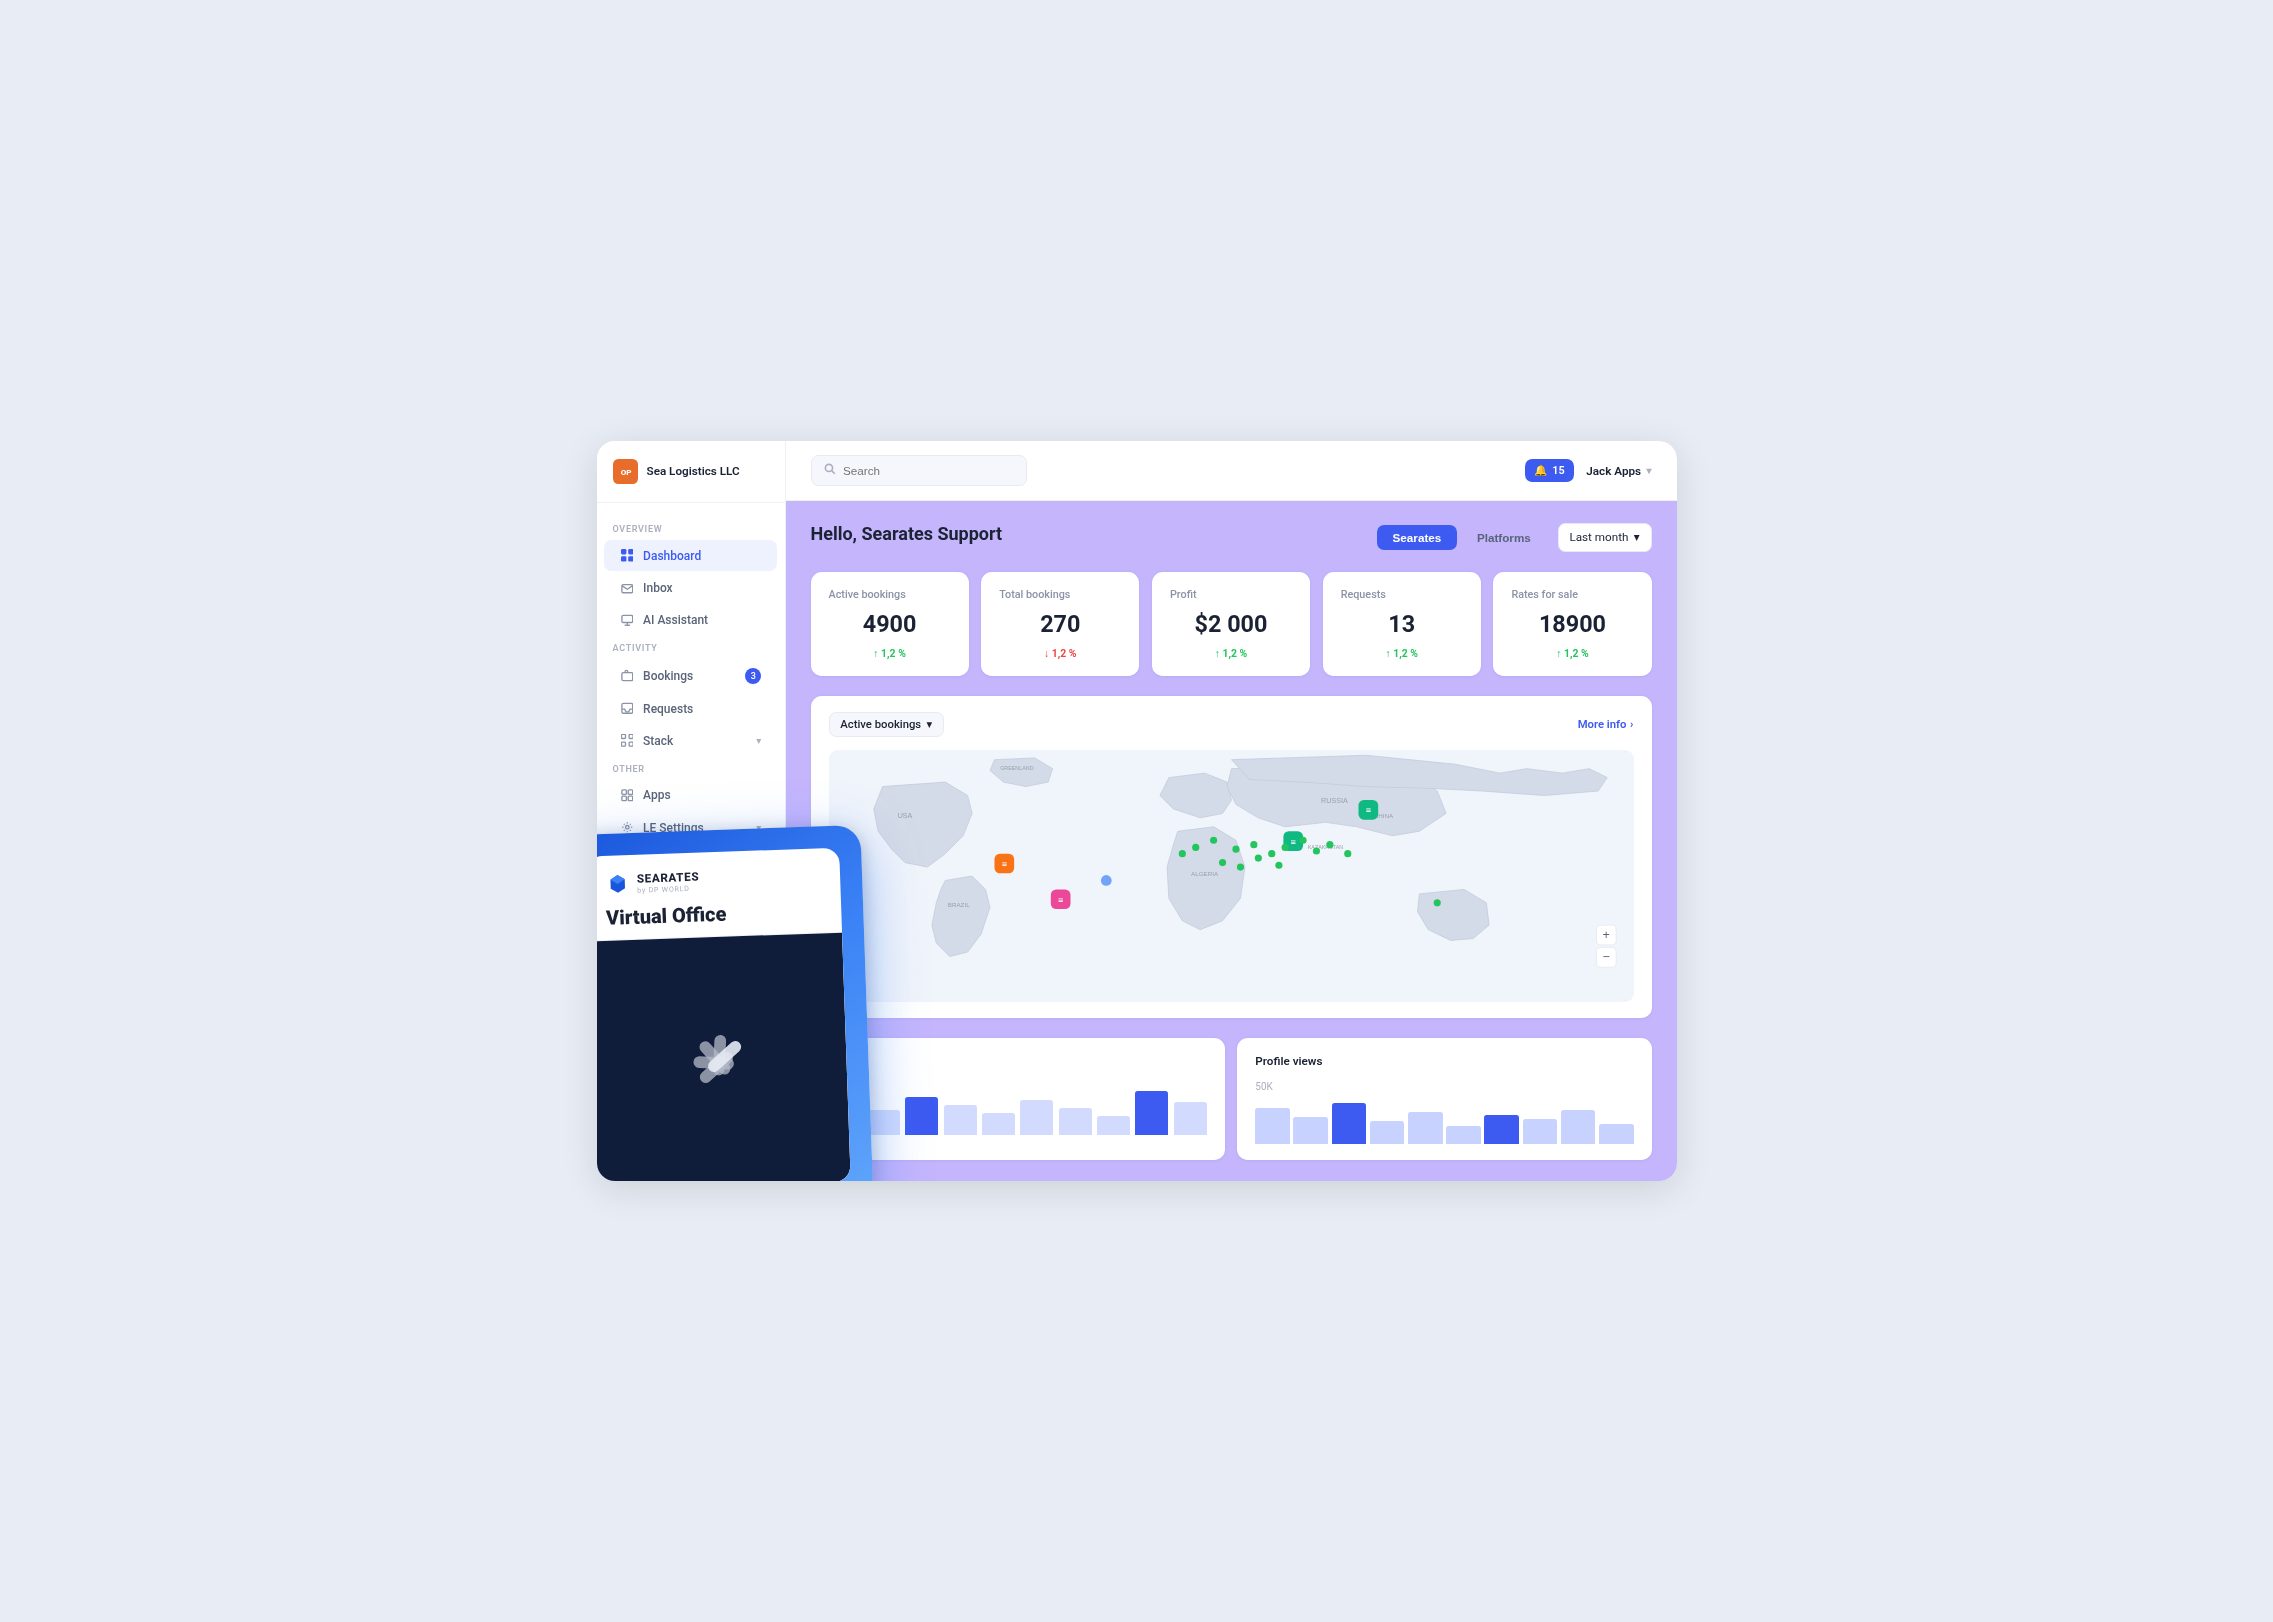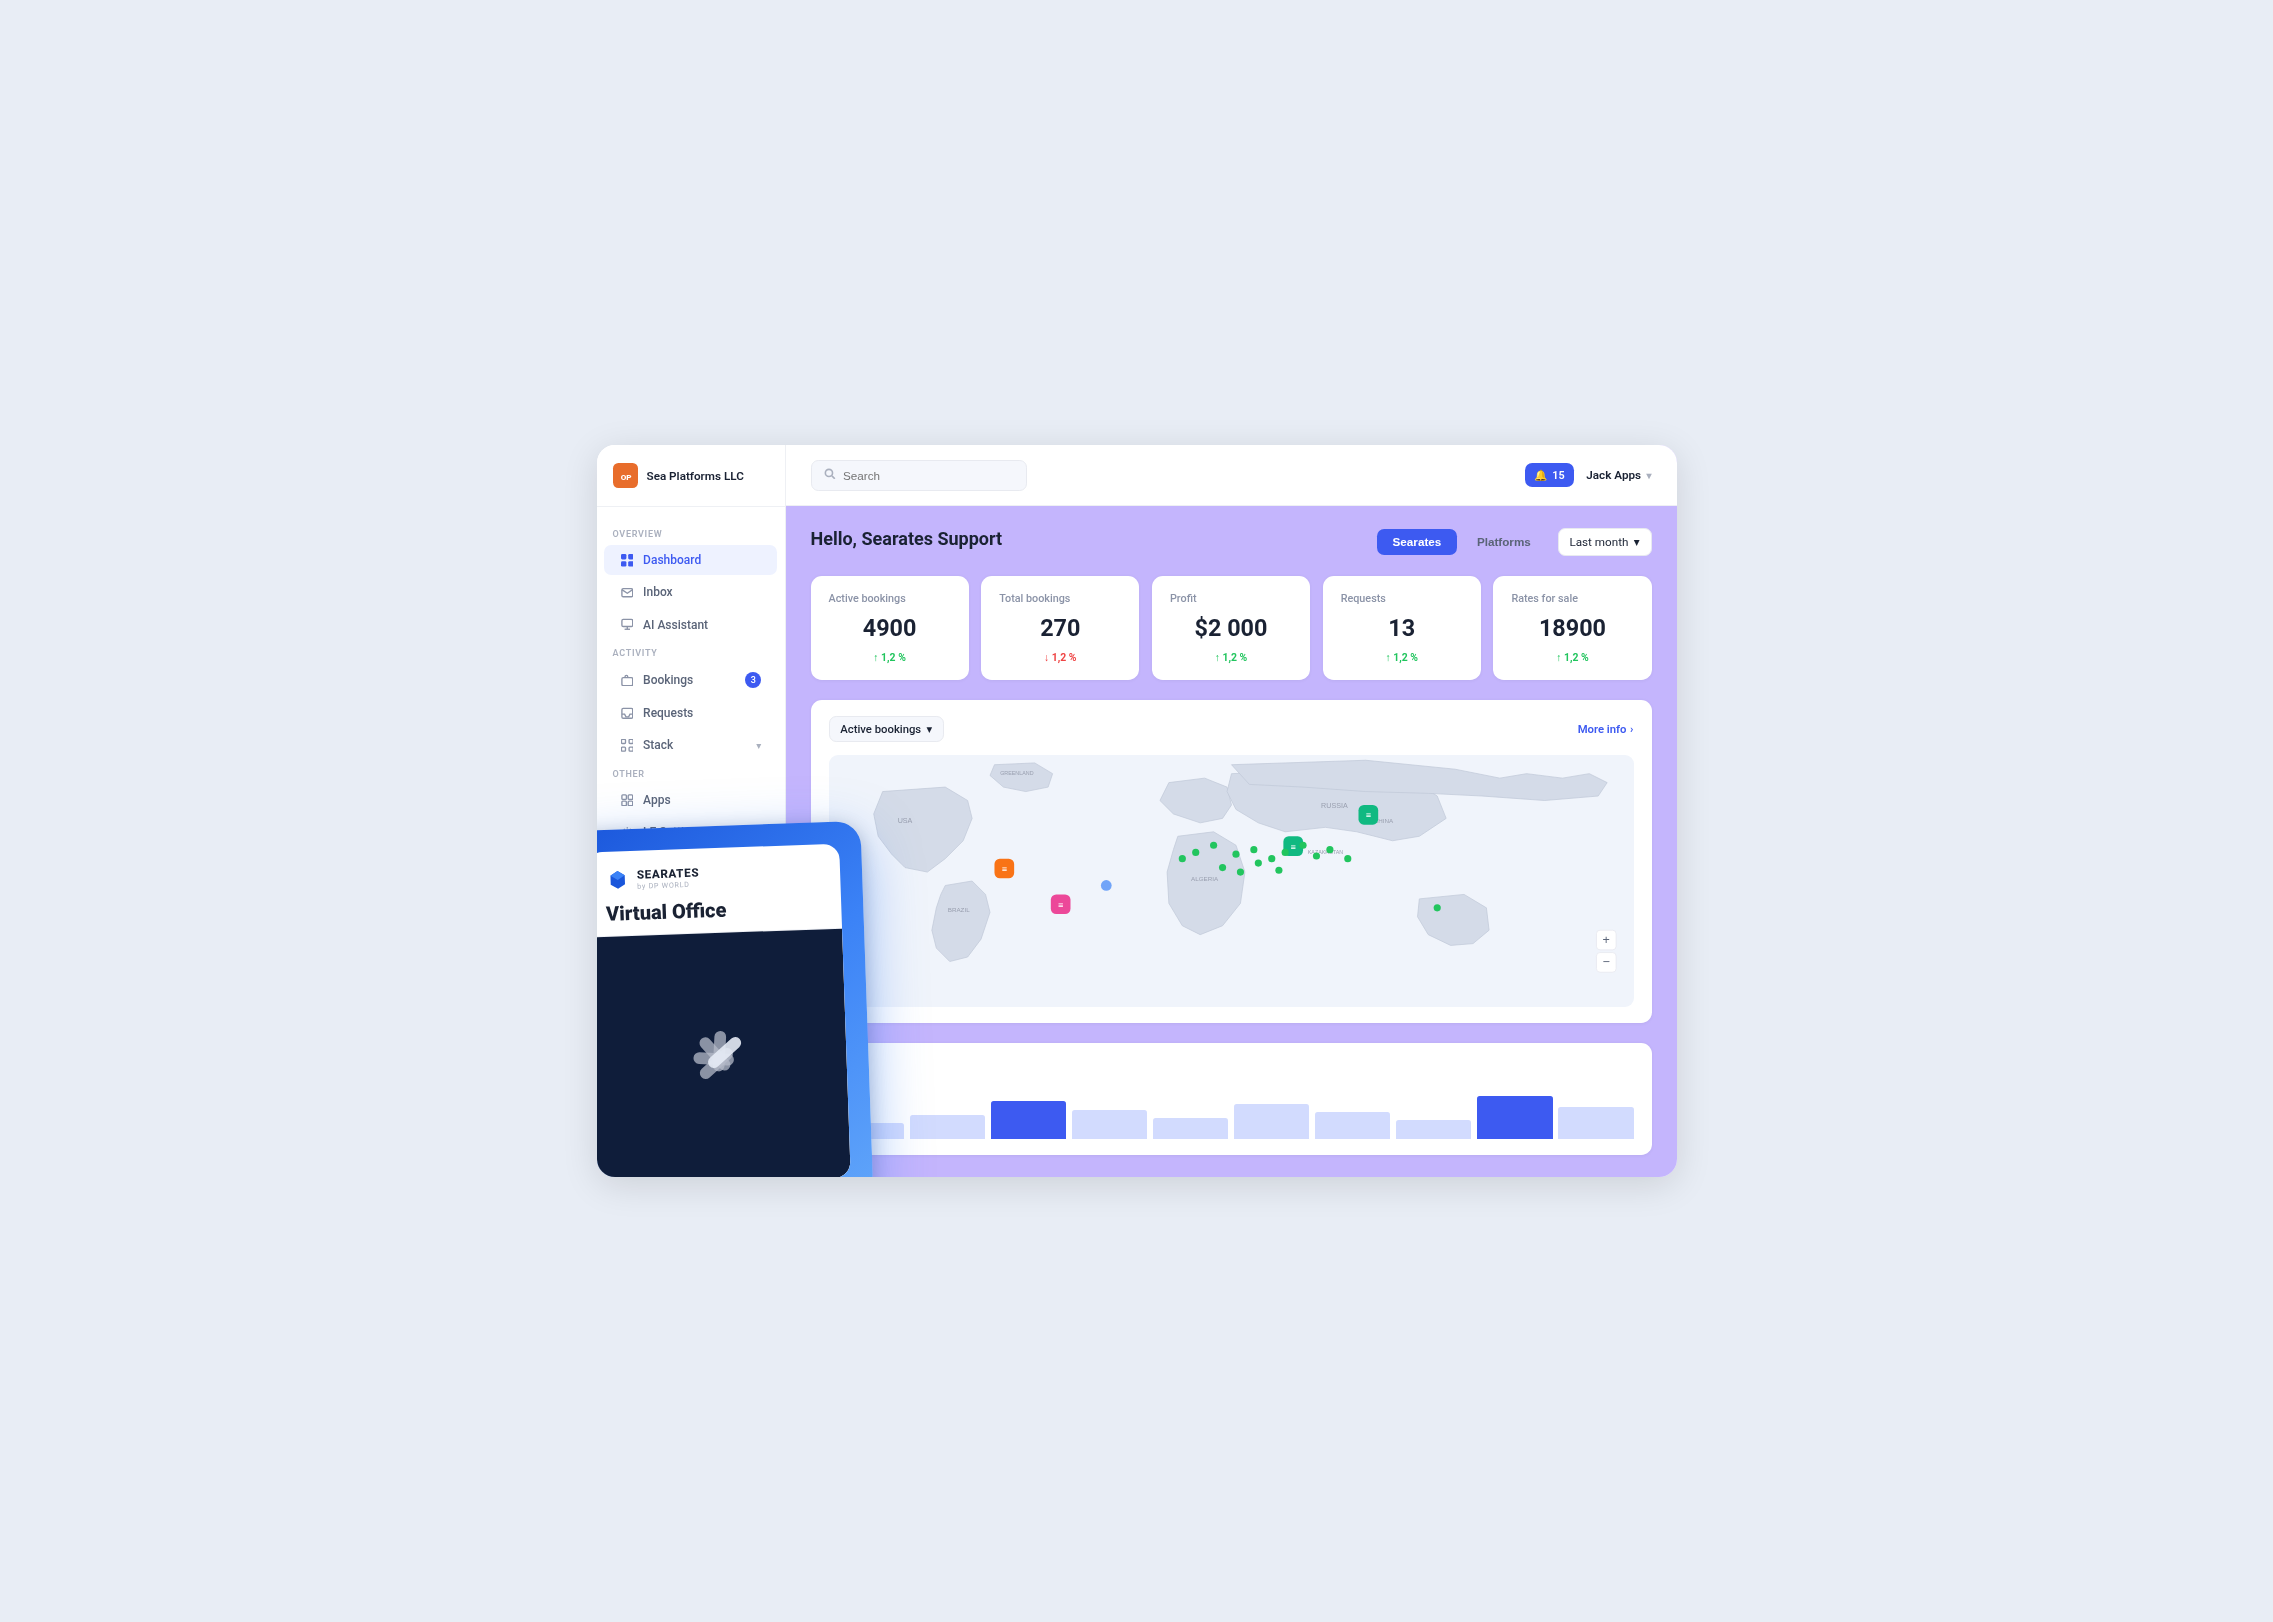--- a/index.html
+++ b/index.html
@@ -524,21 +524,21 @@
 <div class="app-container">
 
   <aside class="sidebar">
     <div class="sidebar-logo">
       <div class="logo-icon">
         <svg width="14.4" height="14.4" viewBox="0 0 16 16" fill="none" style="font-size:10px">
           <rect width="16" height="16" rx="3" fill="#e86d2b"></rect>
           <text x="3" y="12" font-size="9" font-weight="800" fill="white">OP</text>
         </svg>
       </div>
-      <span class="logo-text">Sea Platforms LLC</span>
+      <span class="logo-text">Sea Logistics LLC</span>
     </div>
 
     <span class="sidebar-section-label">OVERVIEW</span>
 
     <div class="sidebar-item active">
       <span class="sidebar-item-icon">
         <svg width="12.6" height="12.6" viewBox="0 0 14 14" fill="currentColor">
           <rect x="0" y="0" width="6" height="6" rx="1.5"></rect>
           <rect x="8" y="0" width="6" height="6" rx="1.5"></rect>
           <rect x="0" y="8" width="6" height="6" rx="1.5"></rect>
@@ -818,20 +818,38 @@
             <div class="chart-bar light" style="height:55%"></div>
             <div class="chart-bar light" style="height:40%"></div>
             <div class="chart-bar light" style="height:65%"></div>
             <div class="chart-bar light" style="height:50%"></div>
             <div class="chart-bar light" style="height:35%"></div>
             <div class="chart-bar highlight" style="height:80%"></div>
             <div class="chart-bar light" style="height:60%"></div>
           </div>
         </div>
 
+        <div class="bottom-card">
+          <div class="bottom-card-title">
+            <span>Profile views</span>
+          </div>
+          <div class="profile-chart-label">50K</div>
+          <div class="profile-bars">
+            <div class="profile-bar" style="height:80%;background:#c7d2fe;"></div>
+            <div class="profile-bar" style="height:60%;background:#c7d2fe;"></div>
+            <div class="profile-bar" style="height:90%;background:#3d5af1;"></div>
+            <div class="profile-bar" style="height:50%;background:#c7d2fe;"></div>
+            <div class="profile-bar" style="height:70%;background:#c7d2fe;"></div>
+            <div class="profile-bar" style="height:40%;background:#c7d2fe;"></div>
+            <div class="profile-bar" style="height:65%;background:#3d5af1;"></div>
+            <div class="profile-bar" style="height:55%;background:#c7d2fe;"></div>
+            <div class="profile-bar" style="height:75%;background:#c7d2fe;"></div>
+            <div class="profile-bar" style="height:45%;background:#c7d2fe;"></div>
+          </div>
+        </div>
       </div>
 
     </div>
   </main>
 
   <div class="virtual-office-card">
     <div class="vo-inner">
       <div class="vo-header">
         <div class="vo-logo-row">
           <svg class="vo-logo-icon" viewBox="0 0 28 28" fill="none">

